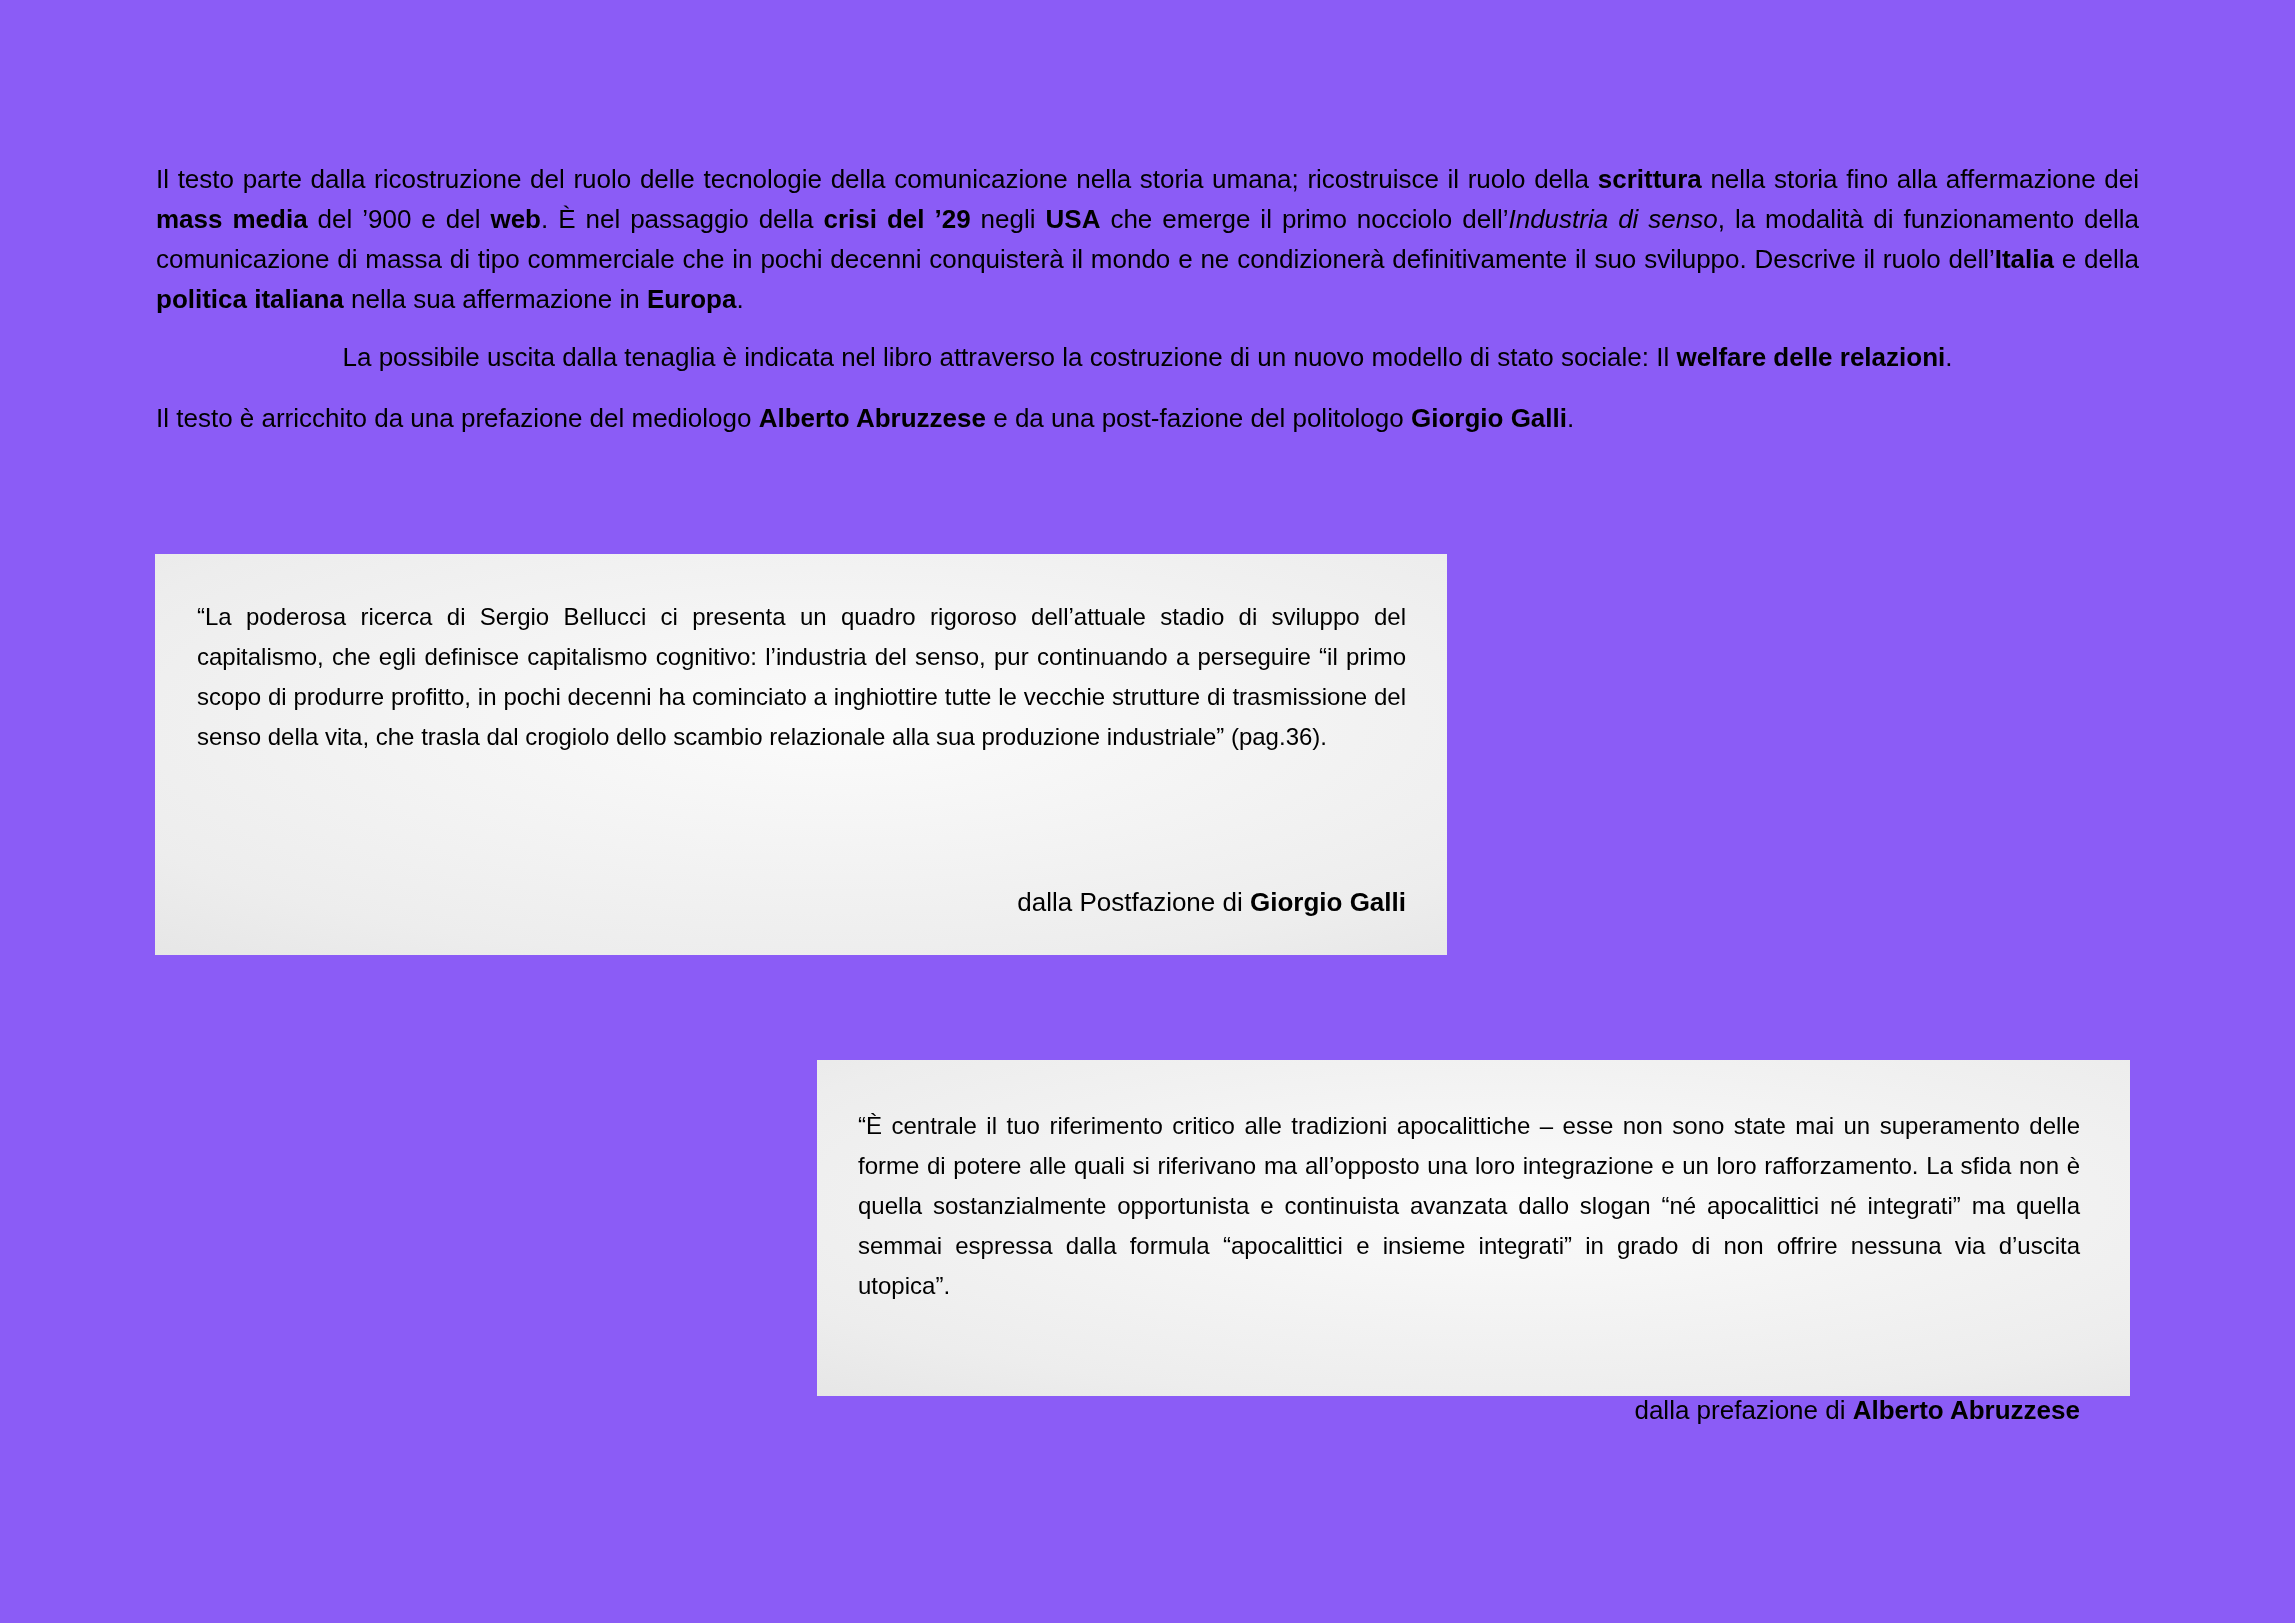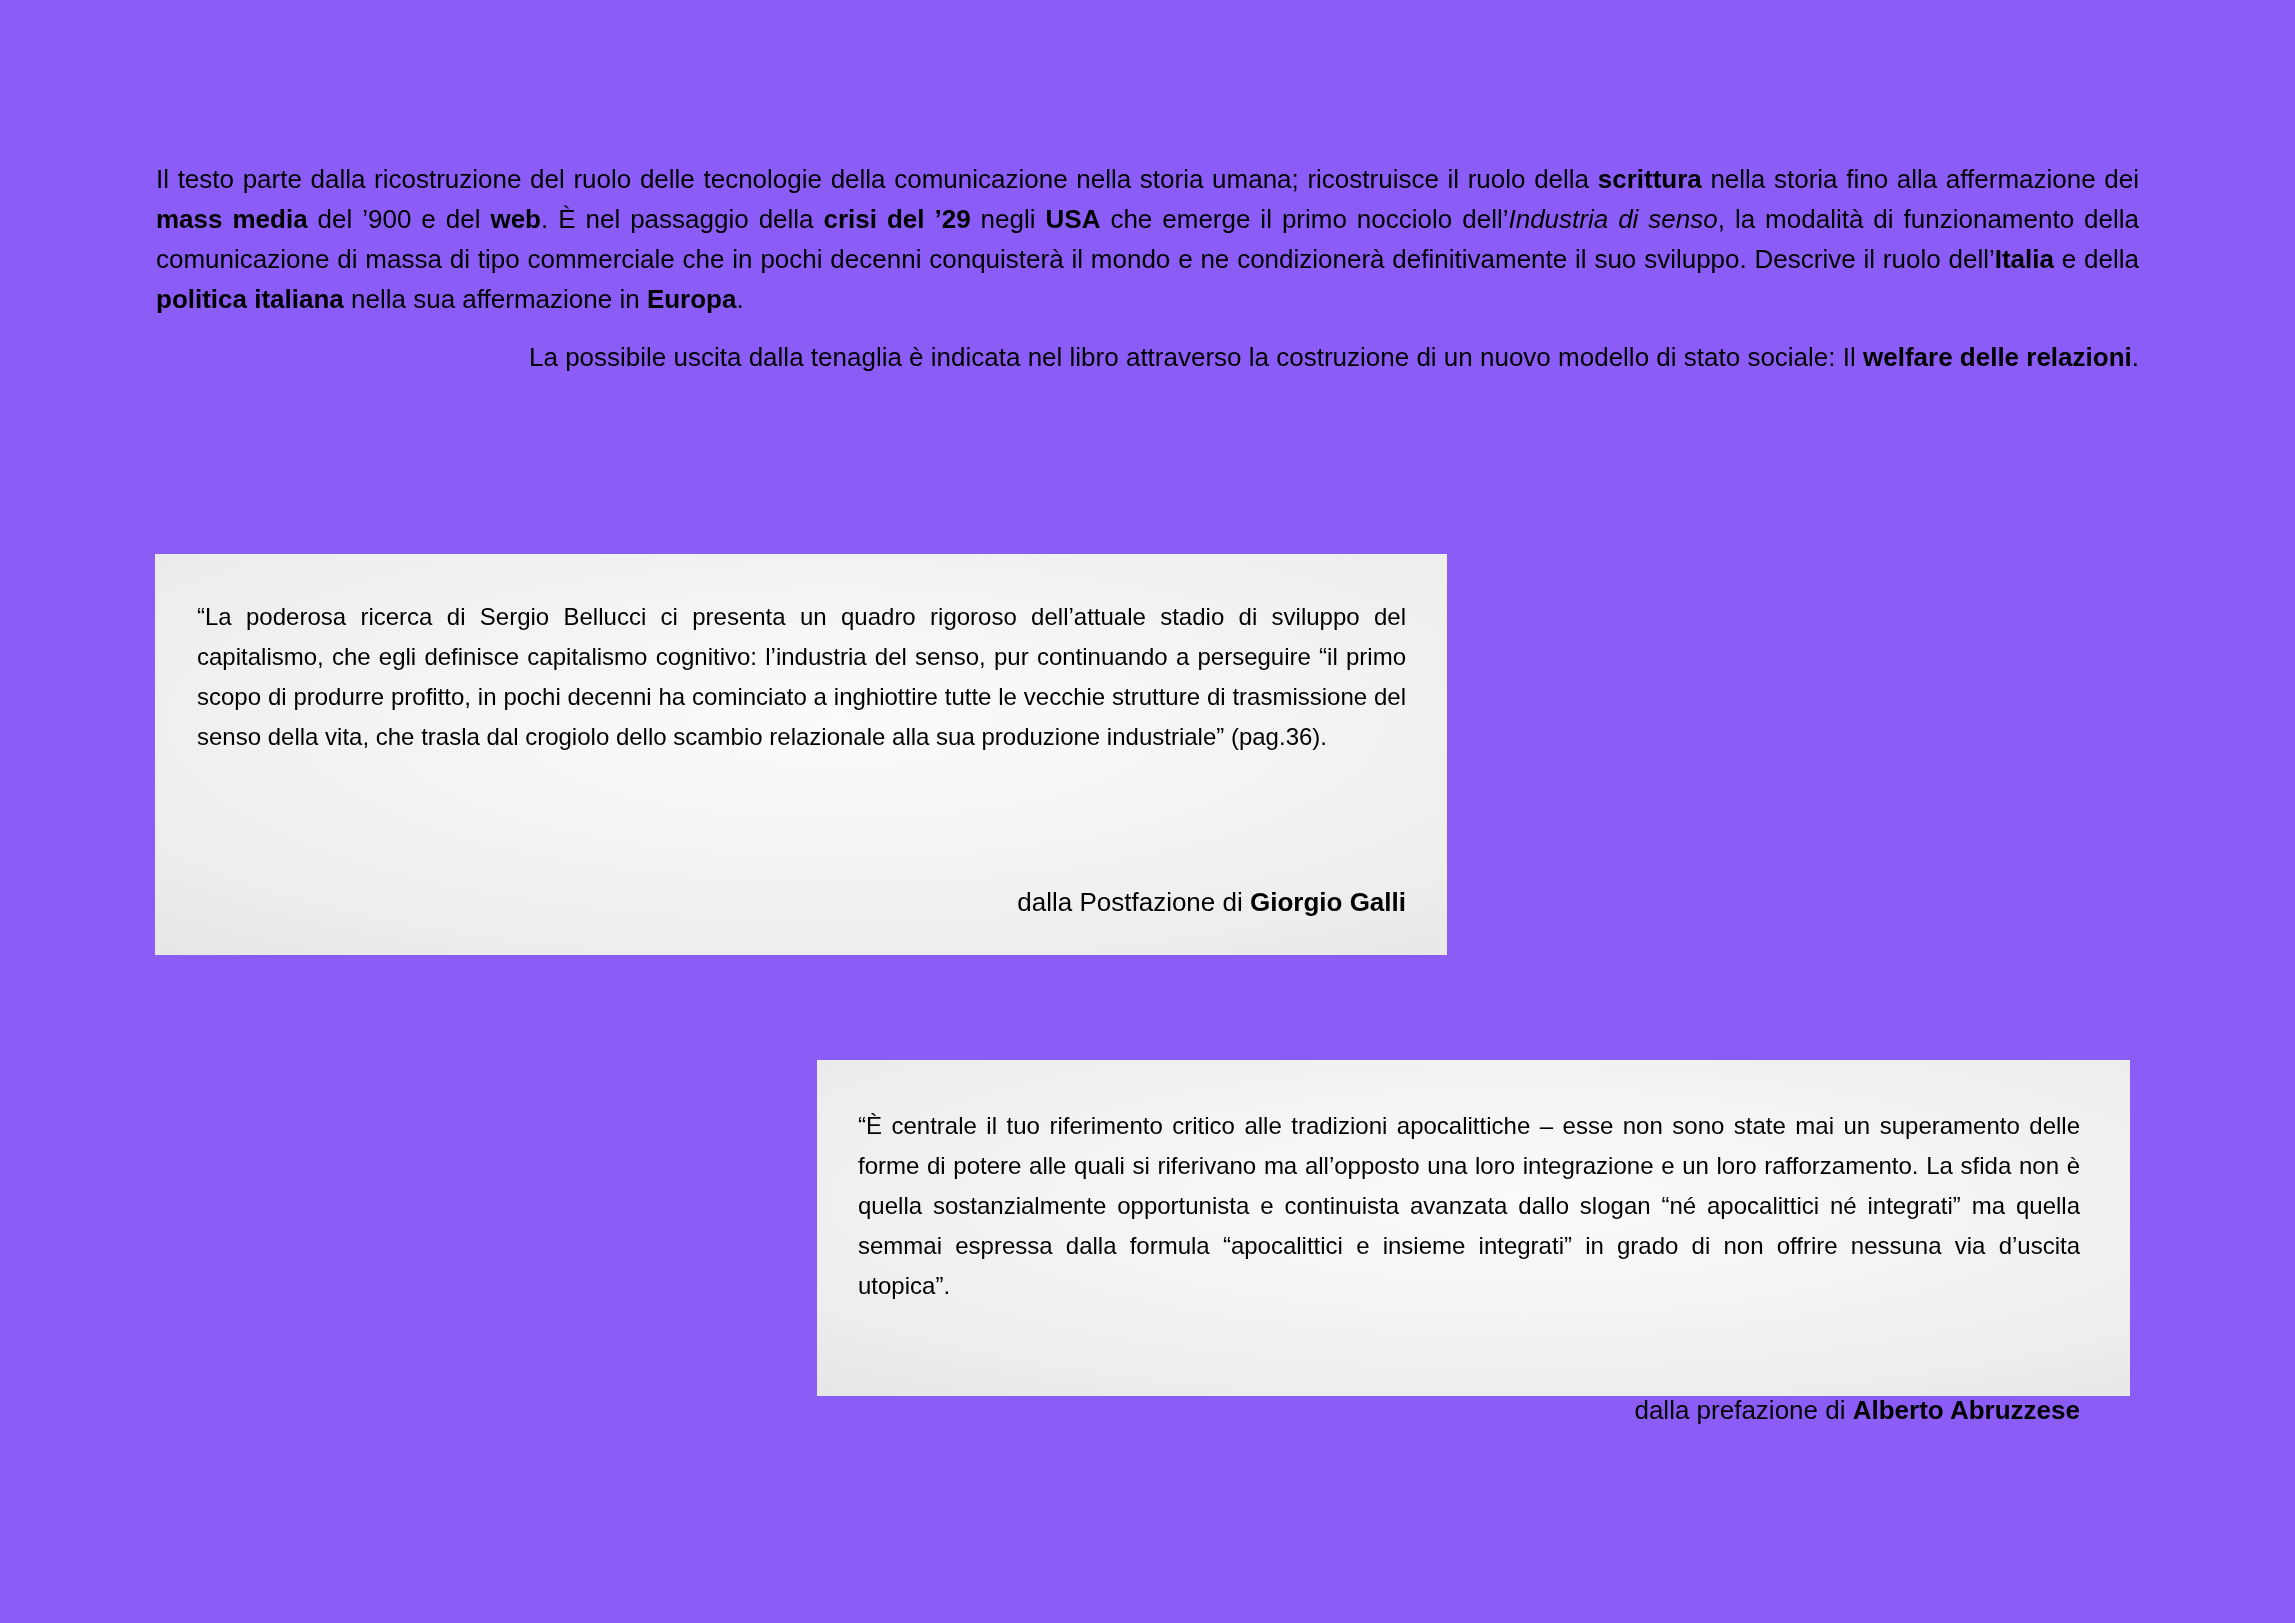--- a/index.html
+++ b/index.html
@@ -15,21 +15,21 @@
   .body-text {
     position: absolute;
     left: 156px;
     width: 1983px;
     margin: 0;
     font-size: 26px;
     line-height: 40px;
     color: #000000;
   }
   .p1 { top: 159px; text-align: justify; }
-  .p2 { top: 337px; text-align: right; }
+  .p2 { top: 337px; text-align: center; }
   .p3 { top: 398px; text-align: left; }
 
   .b { font-weight: bold; }
   .i { font-style: italic; }
 
   .quote-box {
     position: absolute;
     background: radial-gradient(ellipse 120% 115% at 53% 42%,
                 #fbfbfb 0%, #ededed 52%, #d7d7d7 100%);
   }
@@ -58,20 +58,21 @@
 </style>
 </head>
 <body>
 
 <div class="page">
 
   <p class="body-text p1"><span>Il testo parte dalla ricostruzione del ruolo delle tecnologie della comunicazione nella storia umana; ricostruisce il ruolo della </span><span class="b">scrittura</span><span> nella storia fino alla affermazione dei </span><span class="b">mass media</span><span> del ’900 e del </span><span class="b">web</span><span>. È nel passaggio della </span><span class="b">crisi del ’29</span><span> negli </span><span class="b">USA</span><span> che emerge il primo nocciolo dell’</span><span class="i">Industria di senso</span><span>, la modalità di funzionamento della comunicazione di massa di tipo commerciale che in pochi decenni conquisterà il mondo e ne condizionerà definitivamente il suo sviluppo. Descrive il ruolo dell’</span><span class="b">Italia</span><span> e della </span><span class="b">politica italiana</span><span> nella sua affermazione in </span><span class="b">Europa</span><span>.</span></p>
 
   <p class="body-text p2"><span>La possibile uscita dalla tenaglia è indicata nel libro attraverso la costruzione di un nuovo modello di stato sociale: Il </span><span class="b">welfare delle relazioni</span><span>.</span></p>
 
+  <p class="body-text p3"><span>Il testo è arricchito da una prefazione del mediologo </span><span class="b">Alberto Abruzzese</span><span> e da una post-fazione del politologo </span><span class="b">Giorgio Galli</span><span>.</span></p>
 
   <div class="quote-box box-galli">
     <div class="quote-text">“La poderosa ricerca di Sergio Bellucci ci presenta un quadro rigoroso dell’attuale stadio di sviluppo del capitalismo, che egli definisce capitalismo cognitivo: l’industria del senso, pur continuando a perseguire “il primo scopo di produrre profitto, in pochi decenni ha cominciato a inghiottire tutte le vecchie strutture di trasmissione del senso della vita, che trasla dal crogiolo dello scambio relazionale alla sua produzione industriale” (pag.36).</div>
     <div class="quote-attribution"><span>dalla Postfazione di </span><span class="b">Giorgio Galli</span></div>
   </div>
 
   <div class="quote-box box-abruzzese">
     <div class="quote-text">“È centrale il tuo riferimento critico alle tradizioni apocalittiche – esse non sono state mai un superamento delle forme di potere alle quali si riferivano ma all’opposto una loro integrazione e un loro rafforzamento. La sfida non è quella sostanzialmente opportunista e continuista avanzata dallo slogan “né apocalittici né integrati” ma quella semmai espressa dalla formula “apocalittici e insieme integrati” in grado di non offrire nessuna via d’uscita utopica”.</div>
     <div class="quote-attribution"><span>dalla prefazione di </span><span class="b">Alberto Abruzzese</span></div>
   </div>

